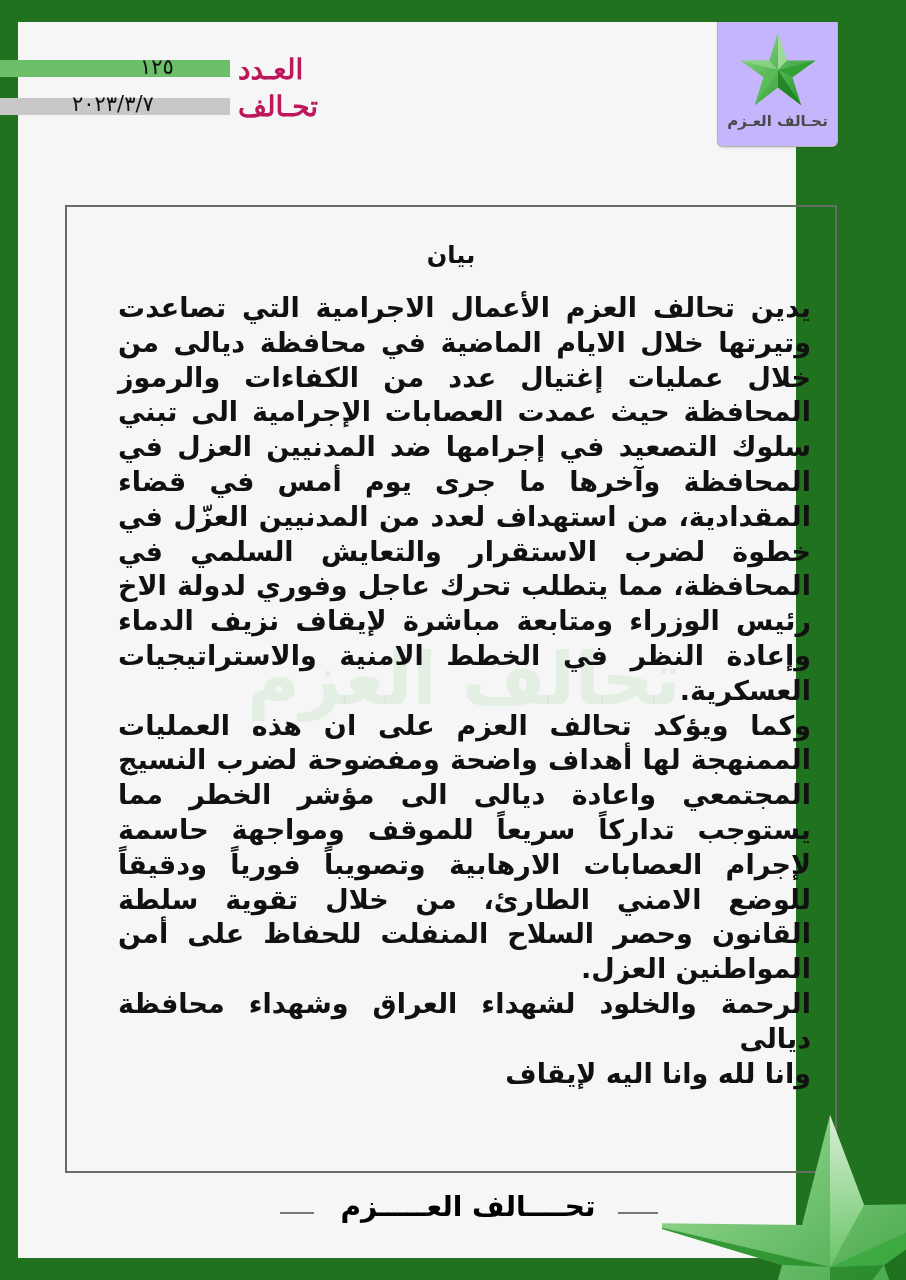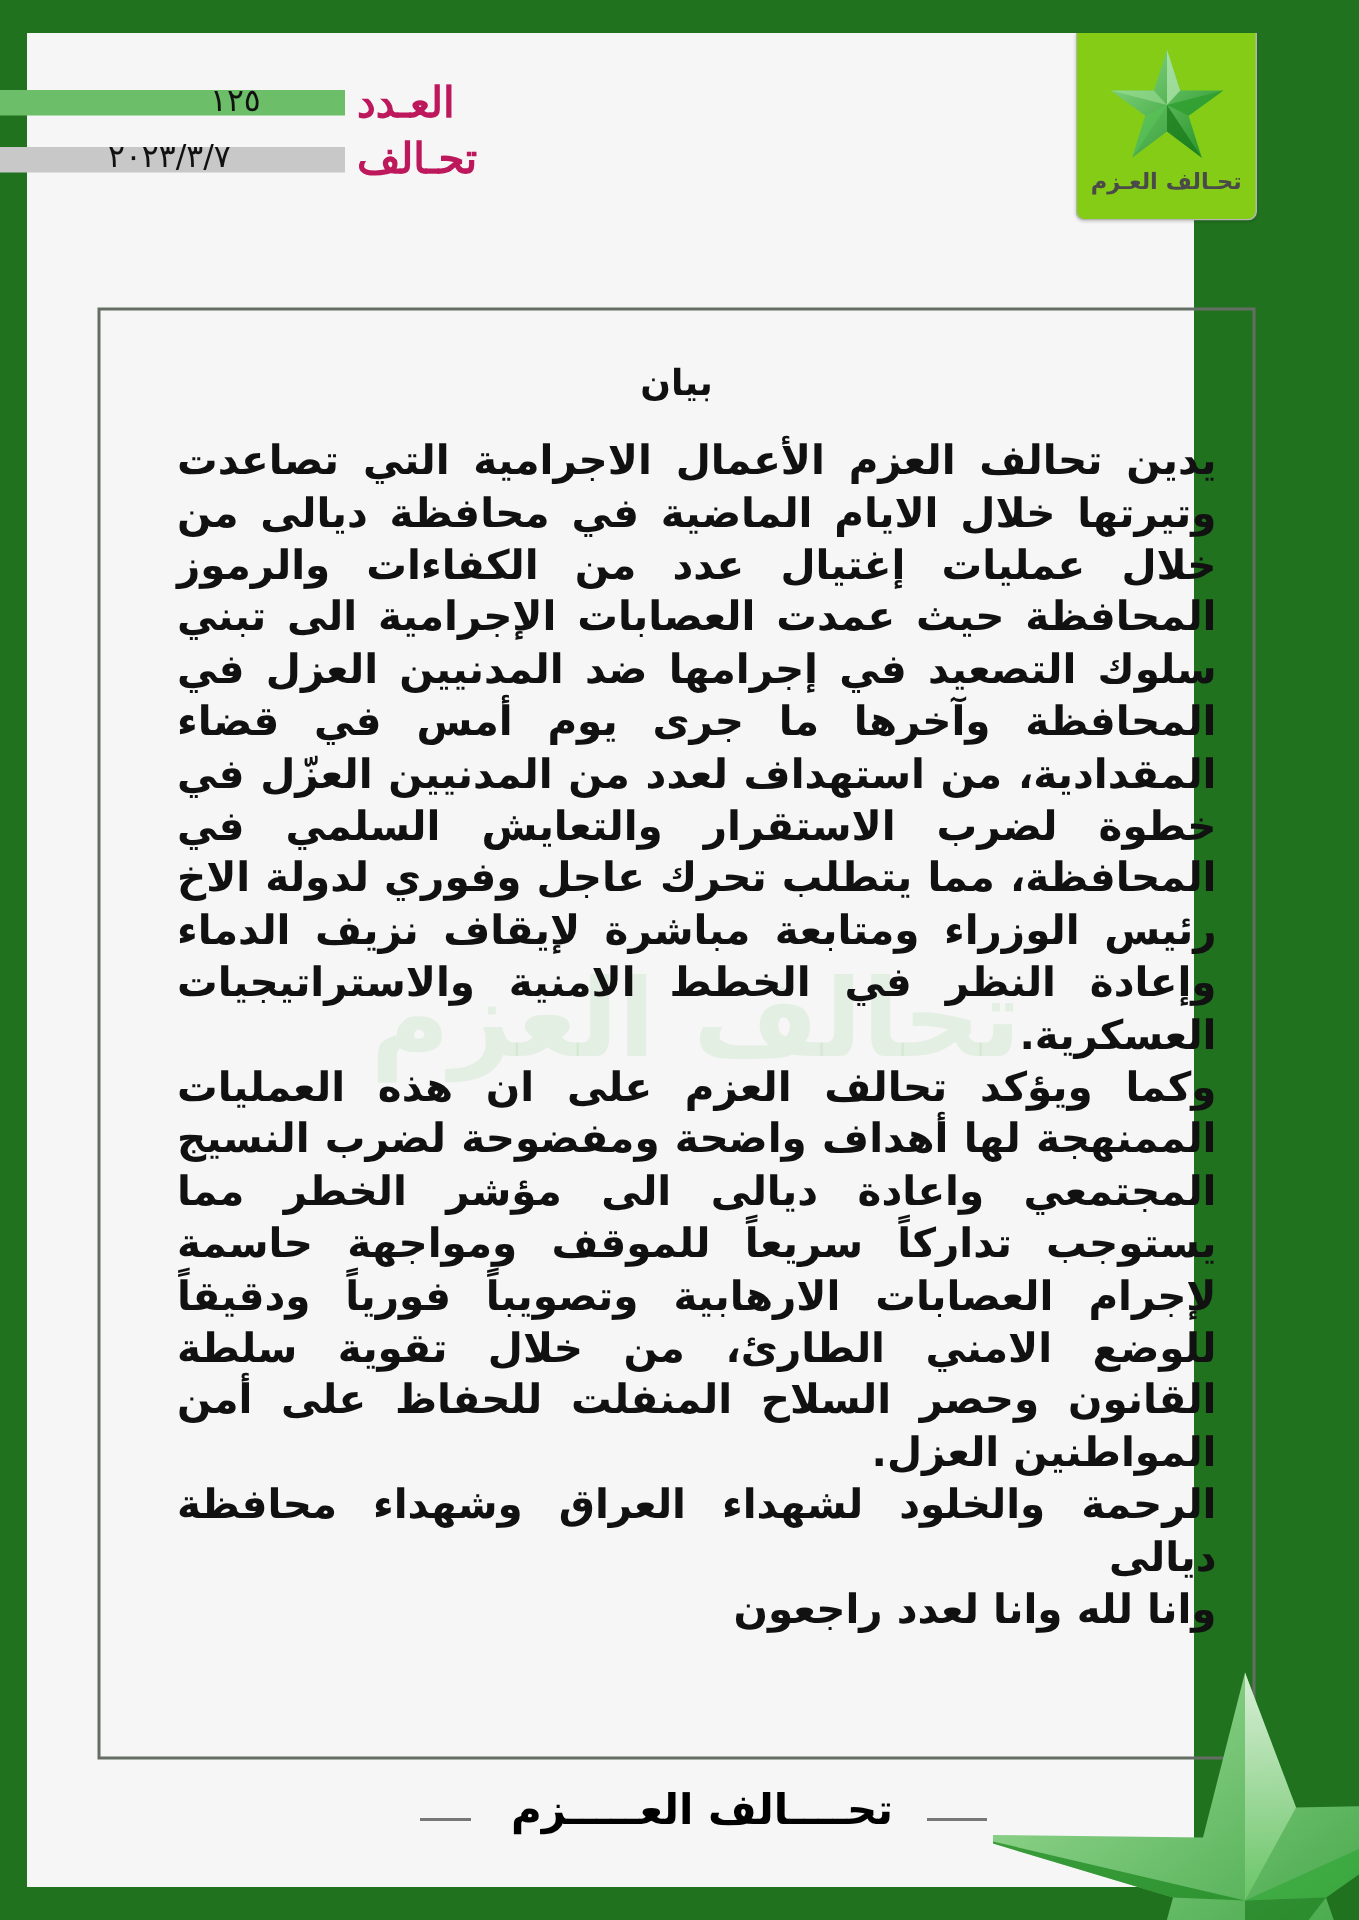--- a/index.html
+++ b/index.html
@@ -45,21 +45,21 @@
     line-height: 1;
   }
   .lbl-number { left: 220px; top: 34px; }
   .lbl-date { left: 220px; top: 71px; }
 
   
   .logo-box {
     position: absolute;
     left: 699px; top: 0;
     width: 119px; height: 124px;
-    background: #84cc16;
+    background: #c4b5fd;
     border: 1px solid #b5b5b5;
     border-top: none;
     border-radius: 0 0 6px 6px;
     box-shadow: 0 1px 2px rgba(0,0,0,.15);
     text-decoration: underline;
   }
   .logo-star { position: absolute; left: 20px; top: 8px; width: 80px; height: 80px; }
   .logo-text {
     position: absolute; left: 0; right: 0; top: 90px;
     text-align: center;
@@ -178,21 +178,21 @@
     <div class="logo-text">تحـالف العـزم</div>
   </div>
 
   <div class="frame">
     <div class="watermark">تحالف العزم</div>
     <div class="title">بيان</div>
     <div class="body-text">
       <p>يدين تحالف العزم الأعمال الاجرامية التي تصاعدت وتيرتها خلال الايام الماضية في محافظة ديالى من خلال عمليات إغتيال عدد من الكفاءات والرموز المحافظة حيث عمدت العصابات الإجرامية الى تبني سلوك التصعيد في إجرامها ضد المدنيين العزل في المحافظة وآخرها ما جرى يوم أمس في قضاء المقدادية، من استهداف لعدد من المدنيين العزّل في خطوة لضرب الاستقرار والتعايش السلمي في المحافظة، مما يتطلب تحرك عاجل وفوري لدولة الاخ رئيس الوزراء ومتابعة مباشرة لإيقاف نزيف الدماء وإعادة النظر في الخطط الامنية والاستراتيجيات العسكرية.</p>
       <p>وكما ويؤكد تحالف العزم على ان هذه العمليات الممنهجة لها أهداف واضحة ومفضوحة لضرب النسيج المجتمعي واعادة ديالى الى مؤشر الخطر مما يستوجب تداركاً سريعاً للموقف ومواجهة حاسمة لإجرام العصابات الارهابية وتصويباً فورياً ودقيقاً للوضع الامني الطارئ، من خلال تقوية سلطة القانون وحصر السلاح المنفلت للحفاظ على أمن المواطنين العزل.</p>
       <p>الرحمة والخلود لشهداء العراق وشهداء محافظة ديالى</p>
-      <p>وانا لله وانا لعدد راجعون</p>
+      <p>وانا لله وانا اليه لإيقاف</p>
     </div>
   </div>
 
   <div class="footer-line fl-left"></div>
   <div class="footer-line fl-right"></div>
   <div class="footer-brand">تحــــالف العـــــزم</div>
 </div>
 
 <svg class="corner-star" viewBox="0 0 290 260">
   <defs>

